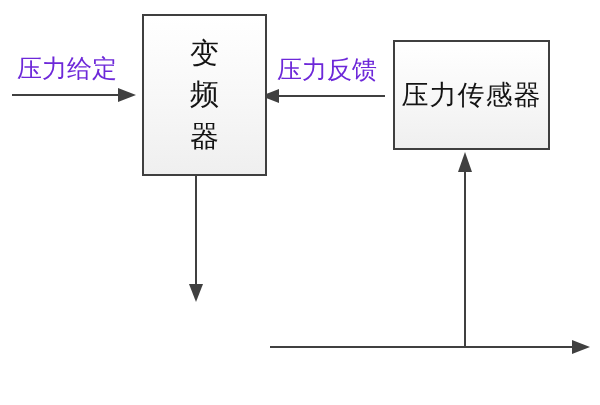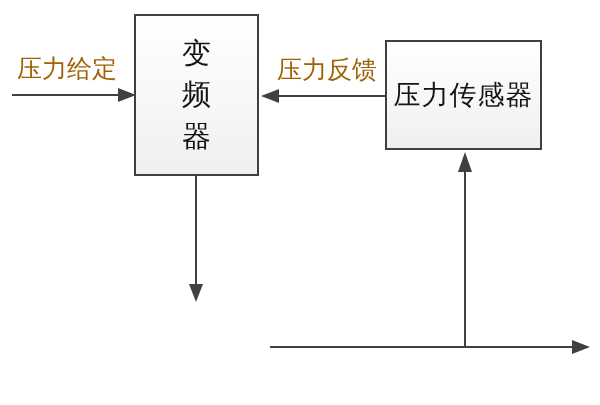--- a/index.html
+++ b/index.html
@@ -17,20 +17,21 @@
   }
   .node {
     position: absolute;
     box-sizing: border-box;
     border: 2px solid #3f3f3f;
     background: linear-gradient(180deg, #ffffff 0%, #f7f7f7 55%, #efefef 100%);
     display: flex;
     align-items: center;
     justify-content: center;
     color: #141414;
+    margin-left: 8px;
   }
   .node-inverter {
     left: 134px;
     top: 14px;
     width: 125px;
     height: 162px;
   }
   .node-inverter .node-label {
     font-size: 29px;
     width: 1.15em;
@@ -57,21 +58,21 @@
     border-radius: 50%;
   }
   .node-motor .node-label {
     font-size: 28px;
     white-space: nowrap;
     letter-spacing: 2px;
   }
   .edge-label {
     position: absolute;
     font-size: 25px;
-    color: #a16207;
+    color: #6d28d9;
     white-space: nowrap;
   }
   .edge-label-setpoint {
     left: 17px;
     top: 52px;
   }
   .edge-label-feedback {
     left: 277px;
     top: 53px;
   }

